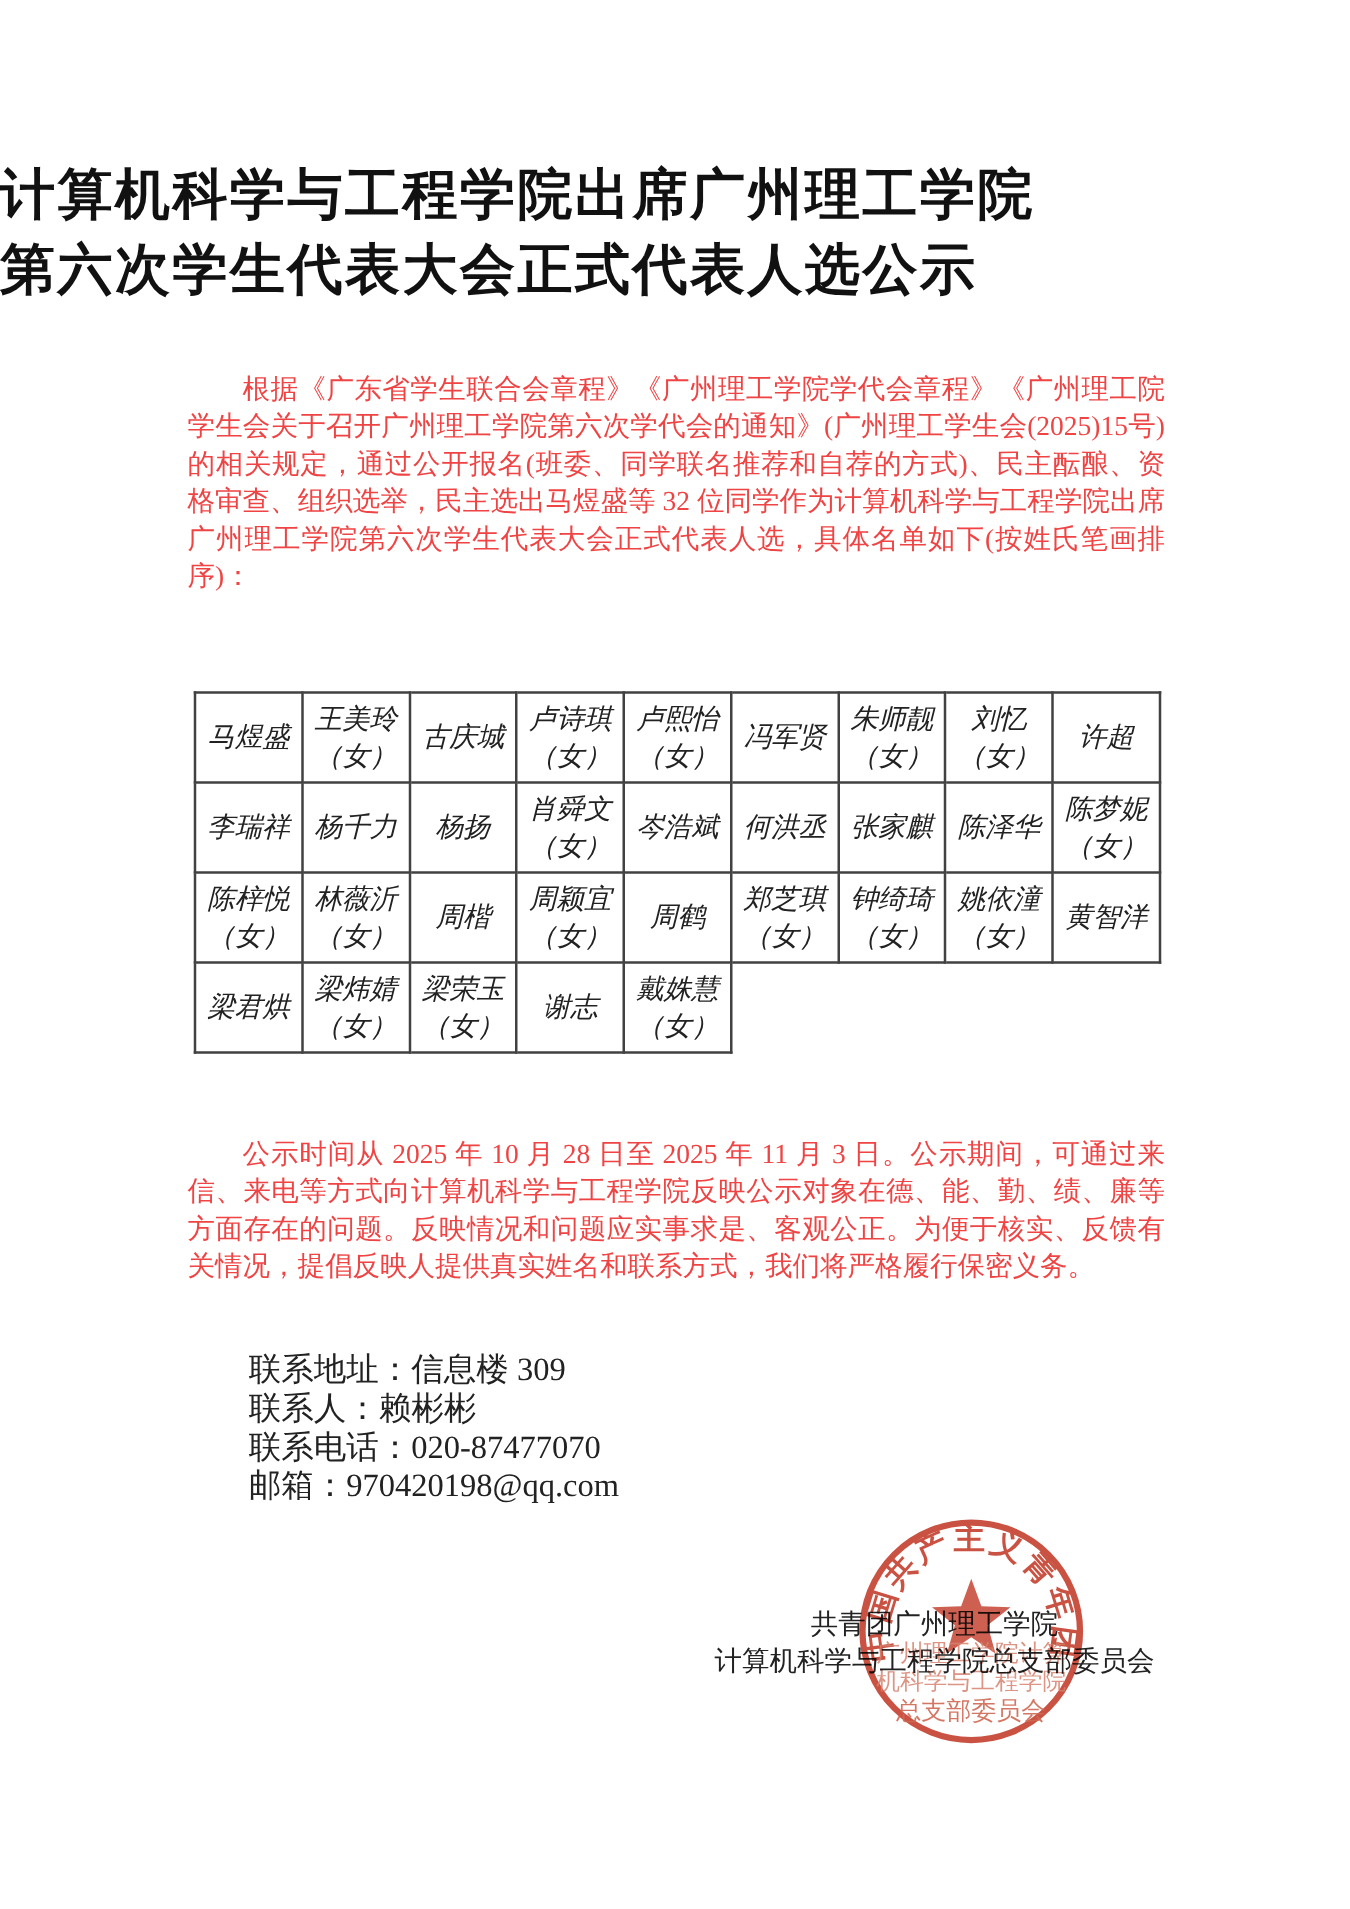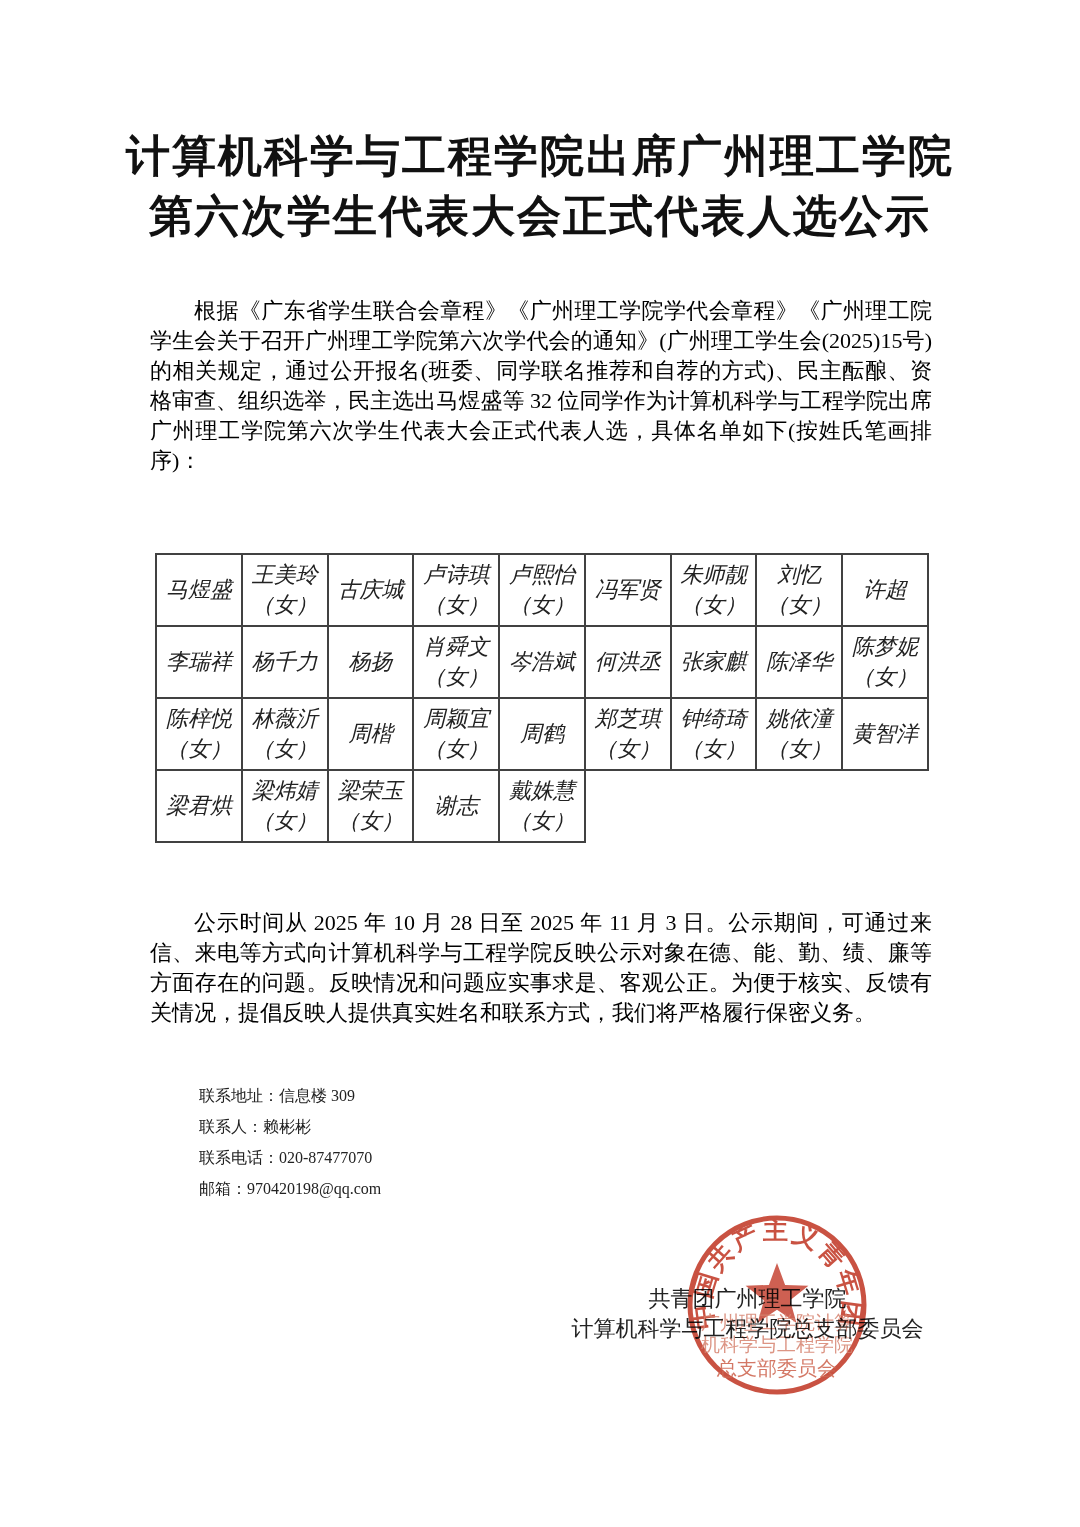--- a/index.html
+++ b/index.html
@@ -10,39 +10,38 @@
     background: #ffffff;
     font-family: "Liberation Serif", serif;
     color: #1d1d1d;
     overflow: hidden;
   }
   .title-block {
     position: absolute;
     top: 126px;
     left: 0;
     width: 100%;
-    text-align: center;
     font-family: "Liberation Sans", sans-serif;
     font-weight: 700;
     color: #111111;
   }
   .title-line {
     font-size: 44px;
     line-height: 60px;
     letter-spacing: 2px;
   }
   .body-paragraph {
     position: absolute;
     left: 150px;
     width: 782px;
     font-size: 22px;
     line-height: 30px;
     text-align: justify;
     text-indent: 2em;
-    color: #000000;
+    color: #ef4444;
   }
   .intro-paragraph { top: 296px; }
   .notice-paragraph { top: 908px; font-family: Liberation Serif, serif; }
   .rep-table {
     position: absolute;
     top: 553px;
     left: 155px;
     width: 774px;
     border-collapse: collapse;
     table-layout: fixed;
@@ -56,21 +55,21 @@
     vertical-align: middle;
     font-size: 22px;
     line-height: 30px;
     white-space: pre-line;
     color: #222222;
   }
   .contact-block {
     position: absolute;
     top: 1080px;
     left: 199px;
-    font-size: 16px;
+    font-size: 26px;
     line-height: 31px;
     color: #222222;
   }
   .signature-block {
     position: absolute;
     top: 1284px;
     left: 540px;
     width: 415px;
     text-align: center;
     font-size: 22px;

